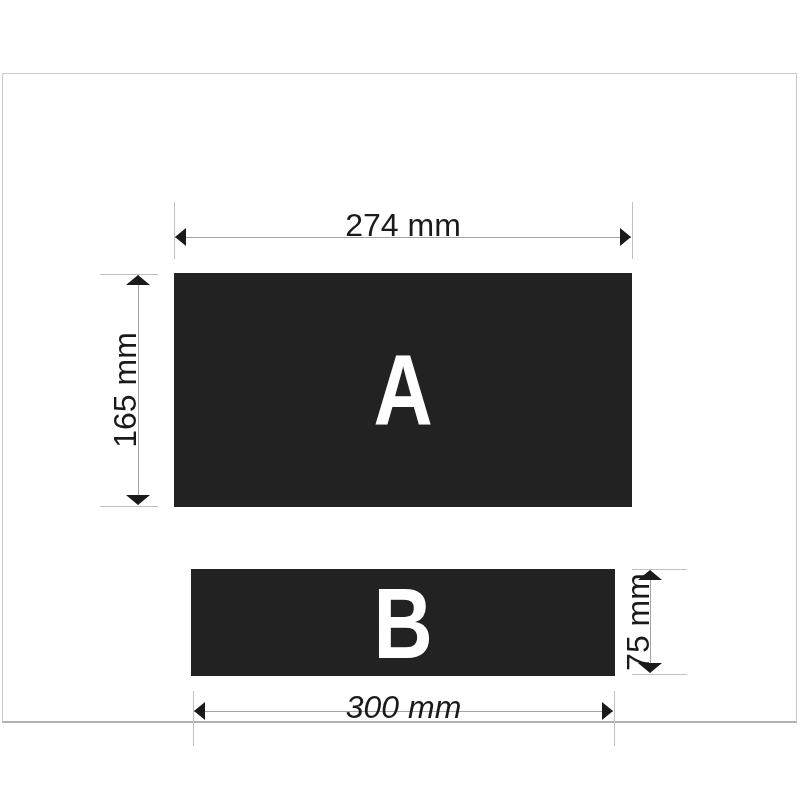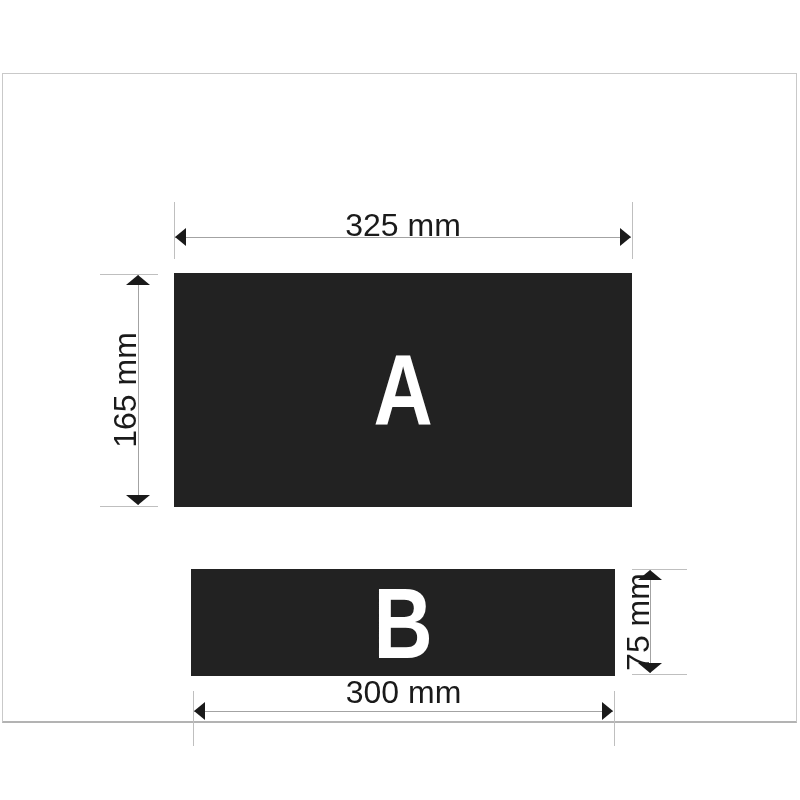--- a/index.html
+++ b/index.html
@@ -59,42 +59,42 @@
   .line-bh {left:647px;top:496px;width:1px;height:103px;}
   .arr-bh-t{left:635px;top:496px;}
   .arr-bh-b{left:635px;top:589px;}
   .lbl-bh  {left:550px;top:532px;width:170px;height:32px;}
   
   .ext-bw-l{left:190px;top:617px;width:1px;height:55px;}
   .ext-bw-r{left:611px;top:617px;width:1px;height:55px;}
   .line-bw {left:191px;top:637px;width:419px;height:1px;}
   .arr-bw-l{left:191px;top:628px;}
   .arr-bw-r{left:599px;top:628px;}
-  .lbl-bw  {left:190px;top:602px;width:421px;}
+  .lbl-bw  {left:190px;top:617px;width:421px;font-style:italic;}
 </style>
 </head>
 <body>
 
 <div class="stage">
   <div class="frame">
 
     <div class="panel panel-a">
       <span class="panel-letter">A</span>
     </div>
 
     <div class="panel panel-b">
       <span class="panel-letter">B</span>
     </div>
 
     <div class="ext ext-aw-l"></div>
     <div class="ext ext-aw-r"></div>
     <div class="dline line-aw"></div>
     <div class="arr arr-left arr-aw-l"></div>
     <div class="arr arr-right arr-aw-r"></div>
-    <div class="dim-label lbl-aw">325 mm</div>
+    <div class="dim-label lbl-aw">274 mm</div>
 
     <div class="ext ext-ah-t"></div>
     <div class="ext ext-ah-b"></div>
     <div class="dline line-ah"></div>
     <div class="arr arr-up arr-ah-t"></div>
     <div class="arr arr-down arr-ah-b"></div>
     <div class="dim-label rot lbl-ah">165 mm</div>
 
     <div class="ext ext-bh-t"></div>
     <div class="ext ext-bh-b"></div>

